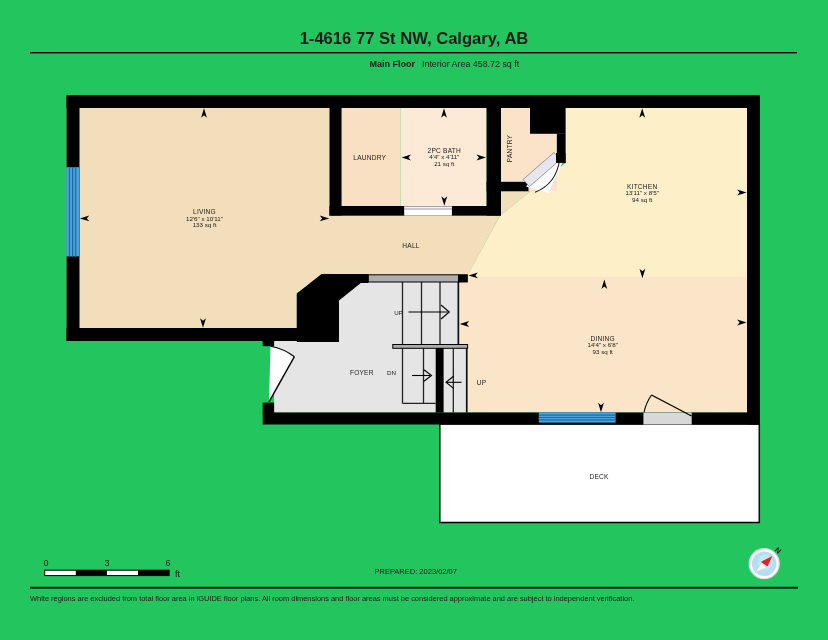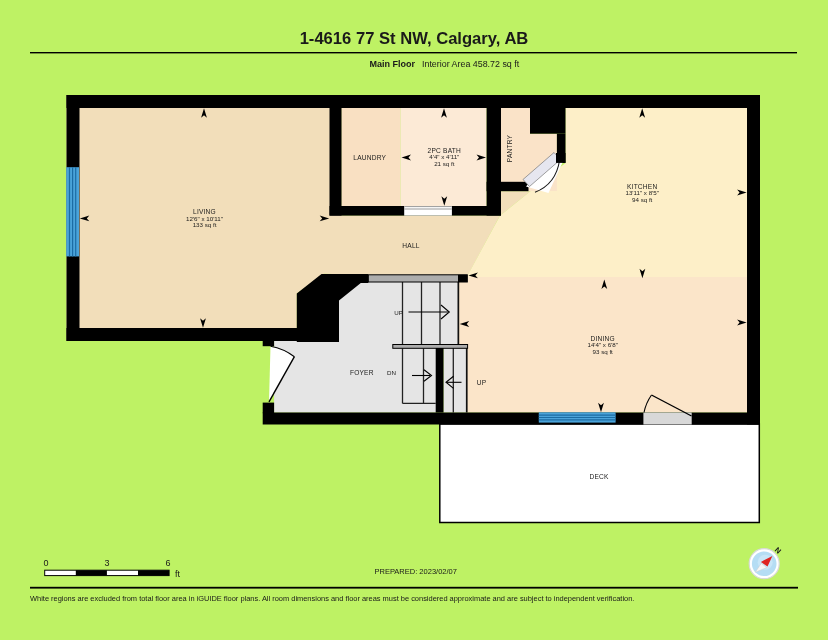--- a/index.html
+++ b/index.html
@@ -1,16 +1,16 @@
 <!DOCTYPE html>
 <html><head>
 <meta charset="utf-8">
 <style>
   html,body{margin:0;padding:0;background:#fff;}
-  #page{position:relative;width:828px;height:640px;background:#bef264;overflow:hidden;}
+  #page{position:relative;width:828px;height:640px;background:#22c55e;overflow:hidden;}
   svg{position:absolute;left:0;top:0;}
   text{font-family:"Liberation Sans",sans-serif;fill:#1a1a1a;}
 </style>
 </head>
 <body>
 <div id="page">
 <svg width="828" height="640" viewBox="0 0 828 640">
 
   <text x="414" y="44.3" font-size="16.6" font-weight="bold" text-anchor="middle">1-4616 77 St NW, Calgary, AB</text>
 

